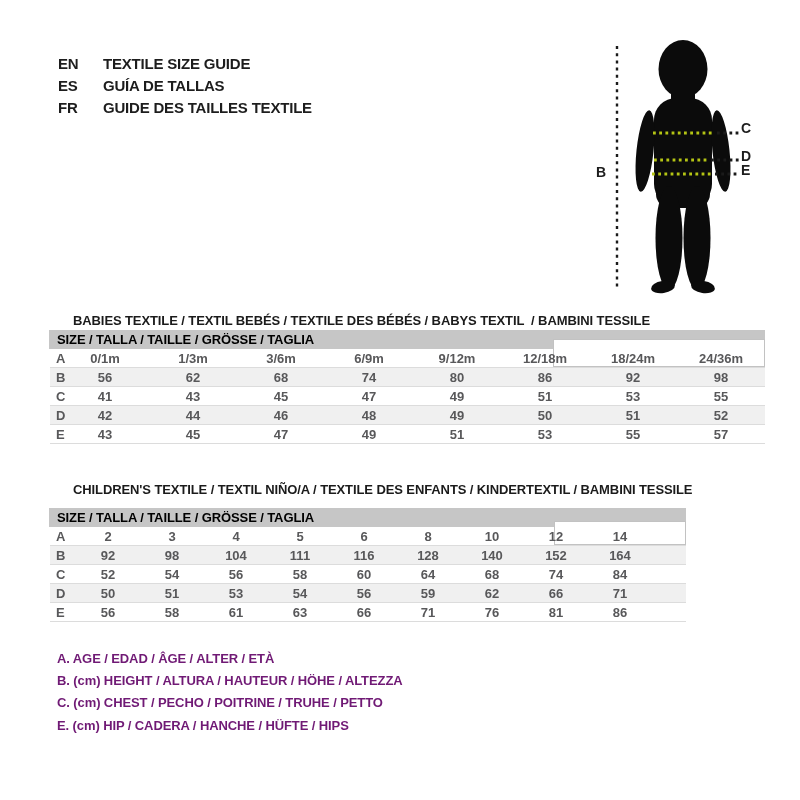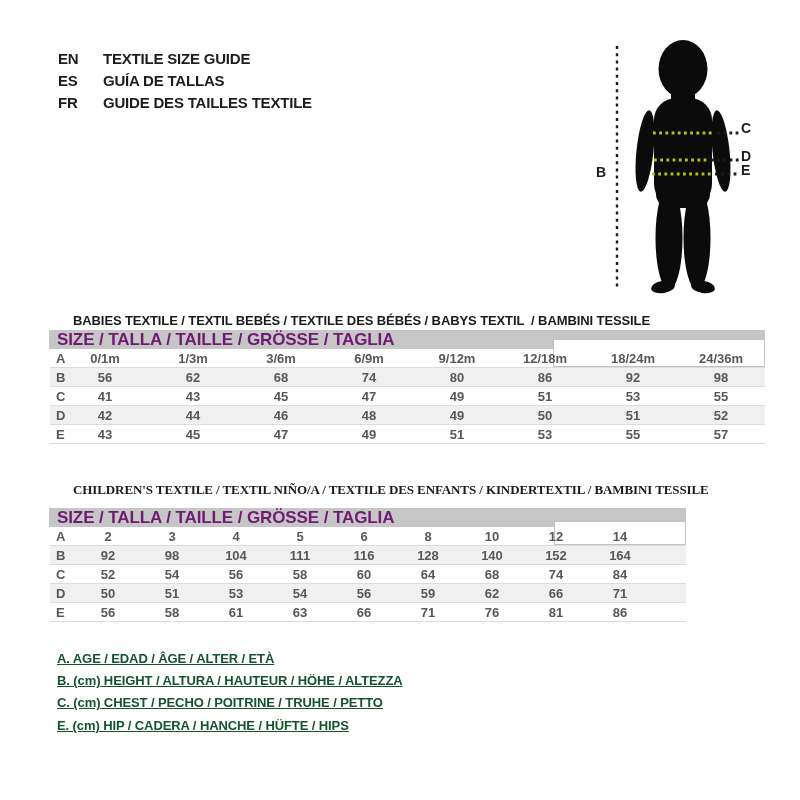--- a/index.html
+++ b/index.html
@@ -3,60 +3,60 @@
 <meta charset="utf-8">
 <style>
   html,body{margin:0;padding:0;background:#fff;}
   .canvas{
     position:relative;width:800px;height:800px;background:#ffffff;
     font-family:"Liberation Sans",sans-serif;font-weight:700;
     -webkit-font-smoothing:antialiased;overflow:hidden;
   }
   
   .lang-block{position:absolute;left:58px;top:50px;}
-  .lang-row{display:flex;height:22px;align-items:flex-start;color:#1d1d1d;
+  .lang-row{display:flex;height:22px;align-items:flex-end;color:#1d1d1d;
     font-size:15px;letter-spacing:-0.2px;}
   .lang-code{width:45px;}
   
   .figure-area{position:absolute;left:585px;top:30px;width:215px;height:280px;}
   .figure-area svg{position:absolute;left:23px;top:6px;}
   .fig-label{position:absolute;font-size:14px;color:#1d1d1d;}
   .fig-label.b{left:11px;top:134px;}
   .fig-label.c{left:156px;top:90px;}
   .fig-label.d{left:156px;top:118px;}
   .fig-label.e{left:156px;top:132px;}
   
   .sec-heading{position:absolute;left:57px;margin:16px;font-size:13px;
     color:#1b1b1b;letter-spacing:-0.1px;white-space:pre;}
   .sec-heading.babies{top:297px;}
-  .sec-heading.children{top:466px;font-family:Liberation Serif, serif;}
+  .sec-heading.children{top:466px;}
   
   .size-bar{position:absolute;left:49px;height:19px;background:#c6c6c6;
-    color:#701a75;font-size:17px;line-height:19px;text-indent:8px;
+    color:#000000;font-size:13px;line-height:19px;text-indent:8px;
     letter-spacing:-0.1px;z-index:0;}
   .size-bar.babies{top:330px;width:716px;}
   .size-bar.children{top:508px;width:637px;}
   .white-box{position:absolute;background:#ffffff;border:1px solid #c2c2c2;
     z-index:1;box-sizing:border-box;}
   .white-box.babies{left:553px;top:339px;width:212px;height:28px;}
   .white-box.children{left:554px;top:521px;width:132px;height:24px;}
   .tgrid{position:absolute;left:50px;z-index:2;}
   .tgrid.babies{top:349px;width:715px;}
   .tgrid.children{top:527px;width:636px;}
   .trow{display:grid;height:18px;align-items:center;font-size:13px;
     color:#58585a;border-bottom:1px solid #dcdcdc;position:relative;z-index:2;}
   .trow.brow{grid-template-columns:11px repeat(8,88px);}
   .trow.crow{grid-template-columns:26px repeat(9,64px) 1fr;}
   .trow.alt{background:rgba(237,237,237,0.85);}
   .trow .rlabel{text-indent:6px;}
   .trow .cell{text-align:center;}
   
   .legend{position:absolute;left:57px;top:647px;}
   .legend-row{height:22.4px;display:flex;align-items:center;font-size:13px;
-    color:#14532d;letter-spacing:-0.1px;text-decoration:underline;}
+    color:#701a75;letter-spacing:-0.1px;}
 </style>
 </head>
 <body>
 
 <div class="canvas">
 
   <div class="lang-block" id="lang-block">
       <div class="lang-row">
         <span class="lang-code">EN</span>
         <span>TEXTILE SIZE GUIDE</span>

